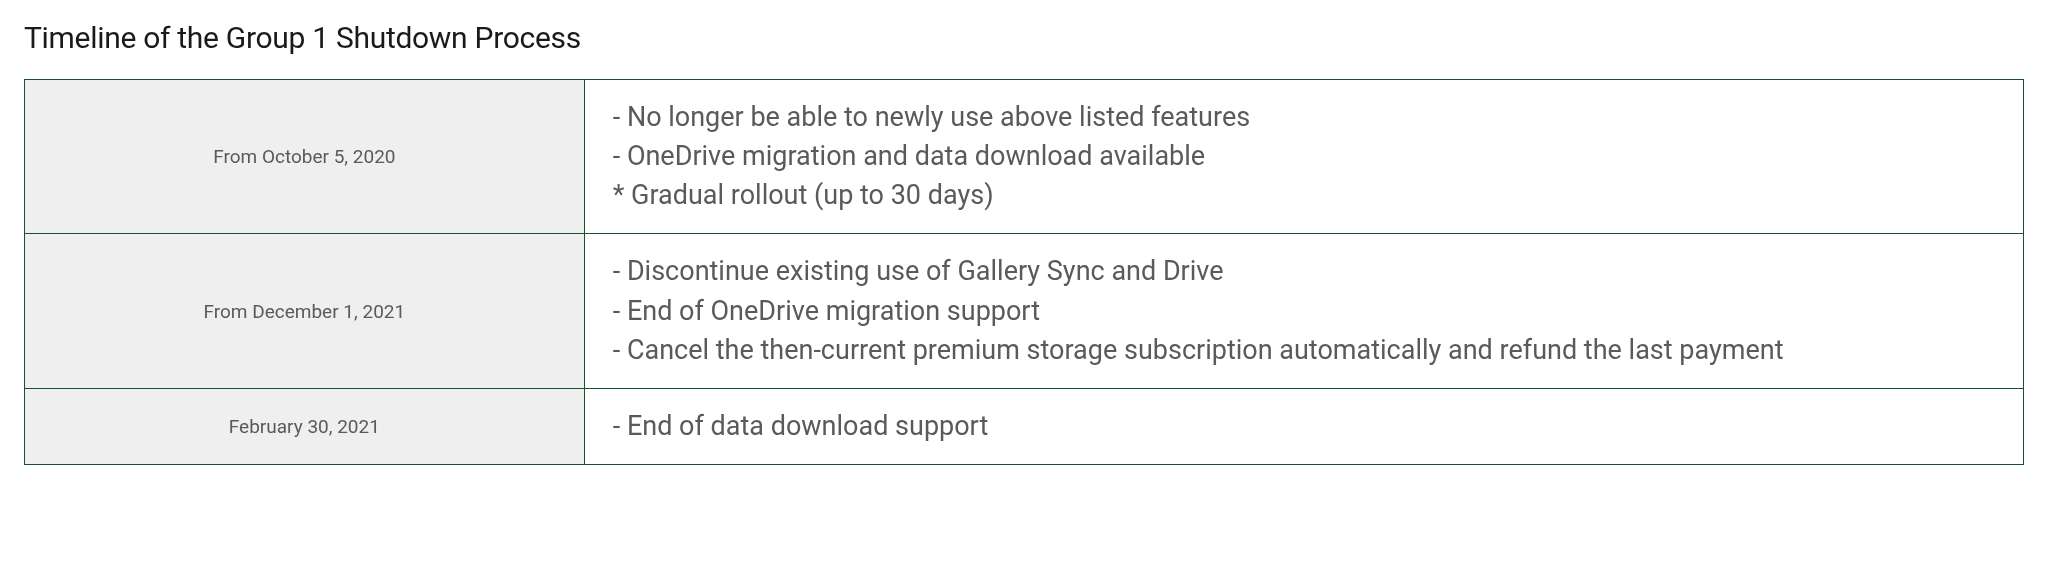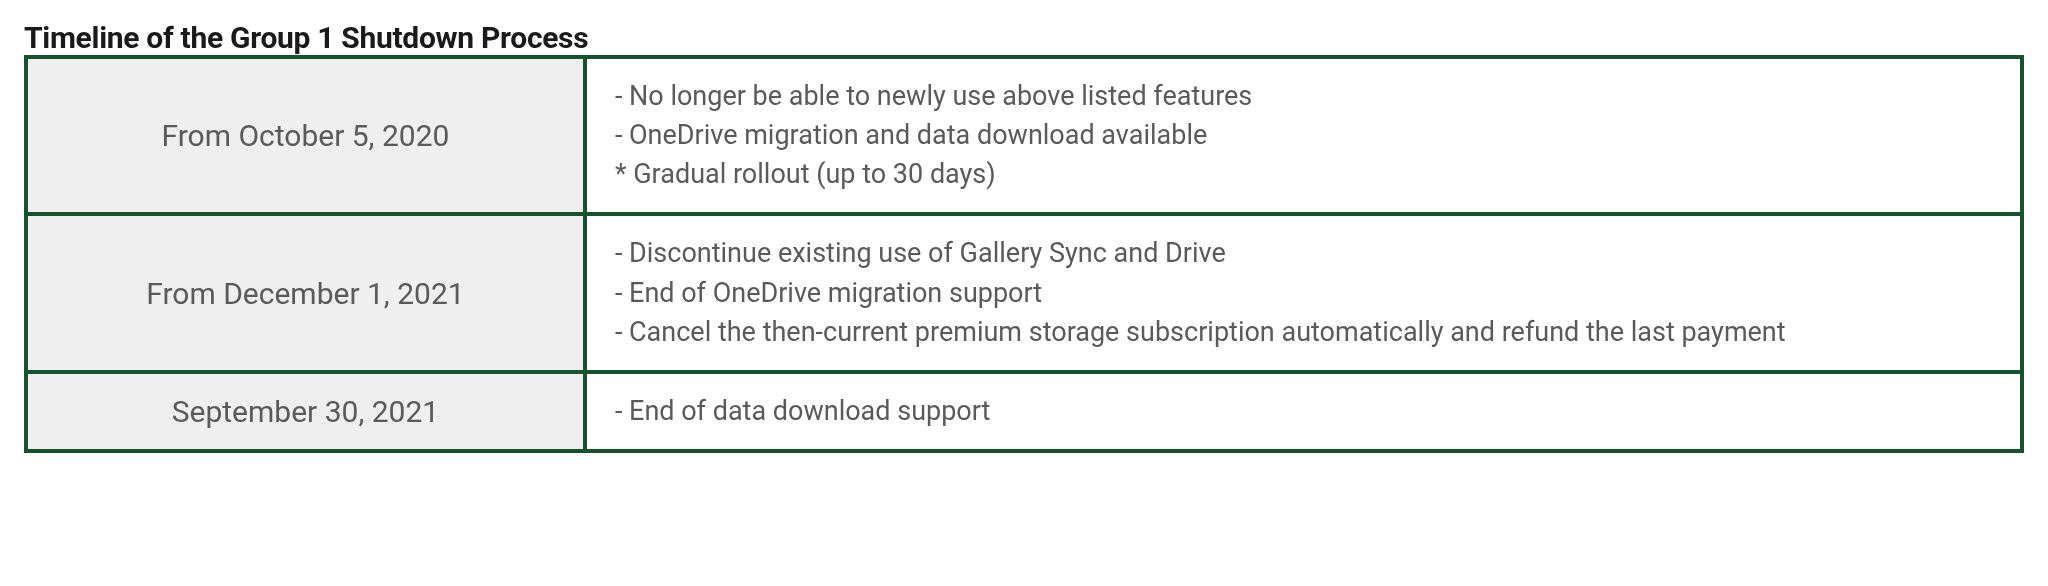--- a/index.html
+++ b/index.html
@@ -8,39 +8,40 @@
     padding: 0;
   }
   body {
     font-family: -apple-system, BlinkMacSystemFont, "Segoe UI", Roboto, Helvetica, Arial, sans-serif;
     background: #ffffff;
     padding: 20px 24px;
     color: #1a1a1a;
   }
   .title {
     font-size: 30px;
-    font-weight: 700;
+    font-weight: 400;
     color: #1a1a1a;
+    margin-bottom: 24px;
     letter-spacing: -0.3px;
   }
   .timeline-table {
     width: 100%;
     border-collapse: collapse;
     border: 1px solid #d7d7d7;
   }
   .timeline-table td {
-    border: 4px solid #14532d;
+    border: 1px solid #14532d;
     padding: 18px 28px;
     vertical-align: middle;
   }
   .date-cell {
     background: #efefef;
     width: 28%;
     text-align: center;
-    font-size: 30px;
+    font-size: 19px;
     font-weight: 400;
     color: #5a5a5a;
   }
   .desc-cell {
     background: #ffffff;
     font-size: 27px;
     font-weight: 400;
     color: #5a5a5a;
     line-height: 1.45;
   }
@@ -54,17 +55,17 @@
   <tbody>
     <tr>
       <td class="date-cell">From October 5, 2020</td>
       <td class="desc-cell">- No longer be able to newly use above listed features<br>- OneDrive migration and data download available<br>* Gradual rollout (up to 30 days)</td>
     </tr>
     <tr>
       <td class="date-cell">From December 1, 2021</td>
       <td class="desc-cell">- Discontinue existing use of Gallery Sync and Drive<br>- End of OneDrive migration support<br>- Cancel the then-current premium storage subscription automatically and refund the last payment</td>
     </tr>
     <tr>
-      <td class="date-cell">September 30, 2021</td>
+      <td class="date-cell">February 30, 2021</td>
       <td class="desc-cell">- End of data download support</td>
     </tr>
   </tbody>
 </table>
 
 </body></html>

